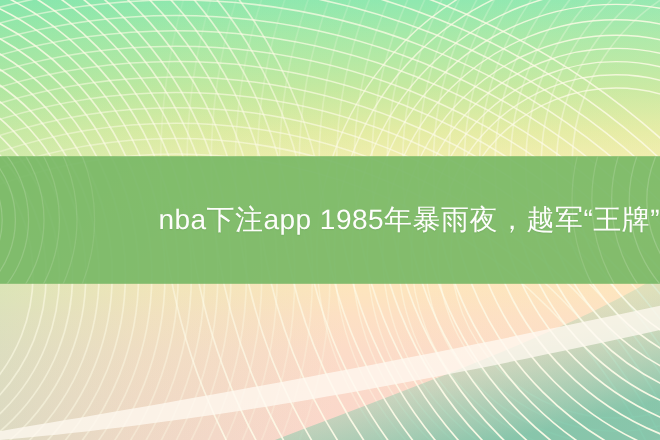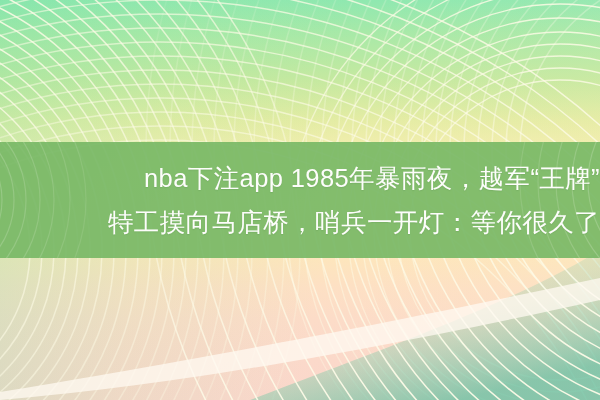--- a/index.html
+++ b/index.html
@@ -290,18 +290,17 @@
             <circle cx="200" cy="330" r="278"></circle>
             <circle cx="200" cy="330" r="292"></circle>
             <circle cx="200" cy="330" r="306"></circle>
           </g>
         </g>
       </svg>
     </div>
 
     <div class="banner-inner">
       <div class="headline-line">nba下注app 1985年暴雨夜，越军“王牌”</div>
-      <div class="headline-line">特工摸向马店桥，哨兵一开灯：等你很久了</div>
     </div>
 
   </div>
 
 </div>
 
 </body></html>

